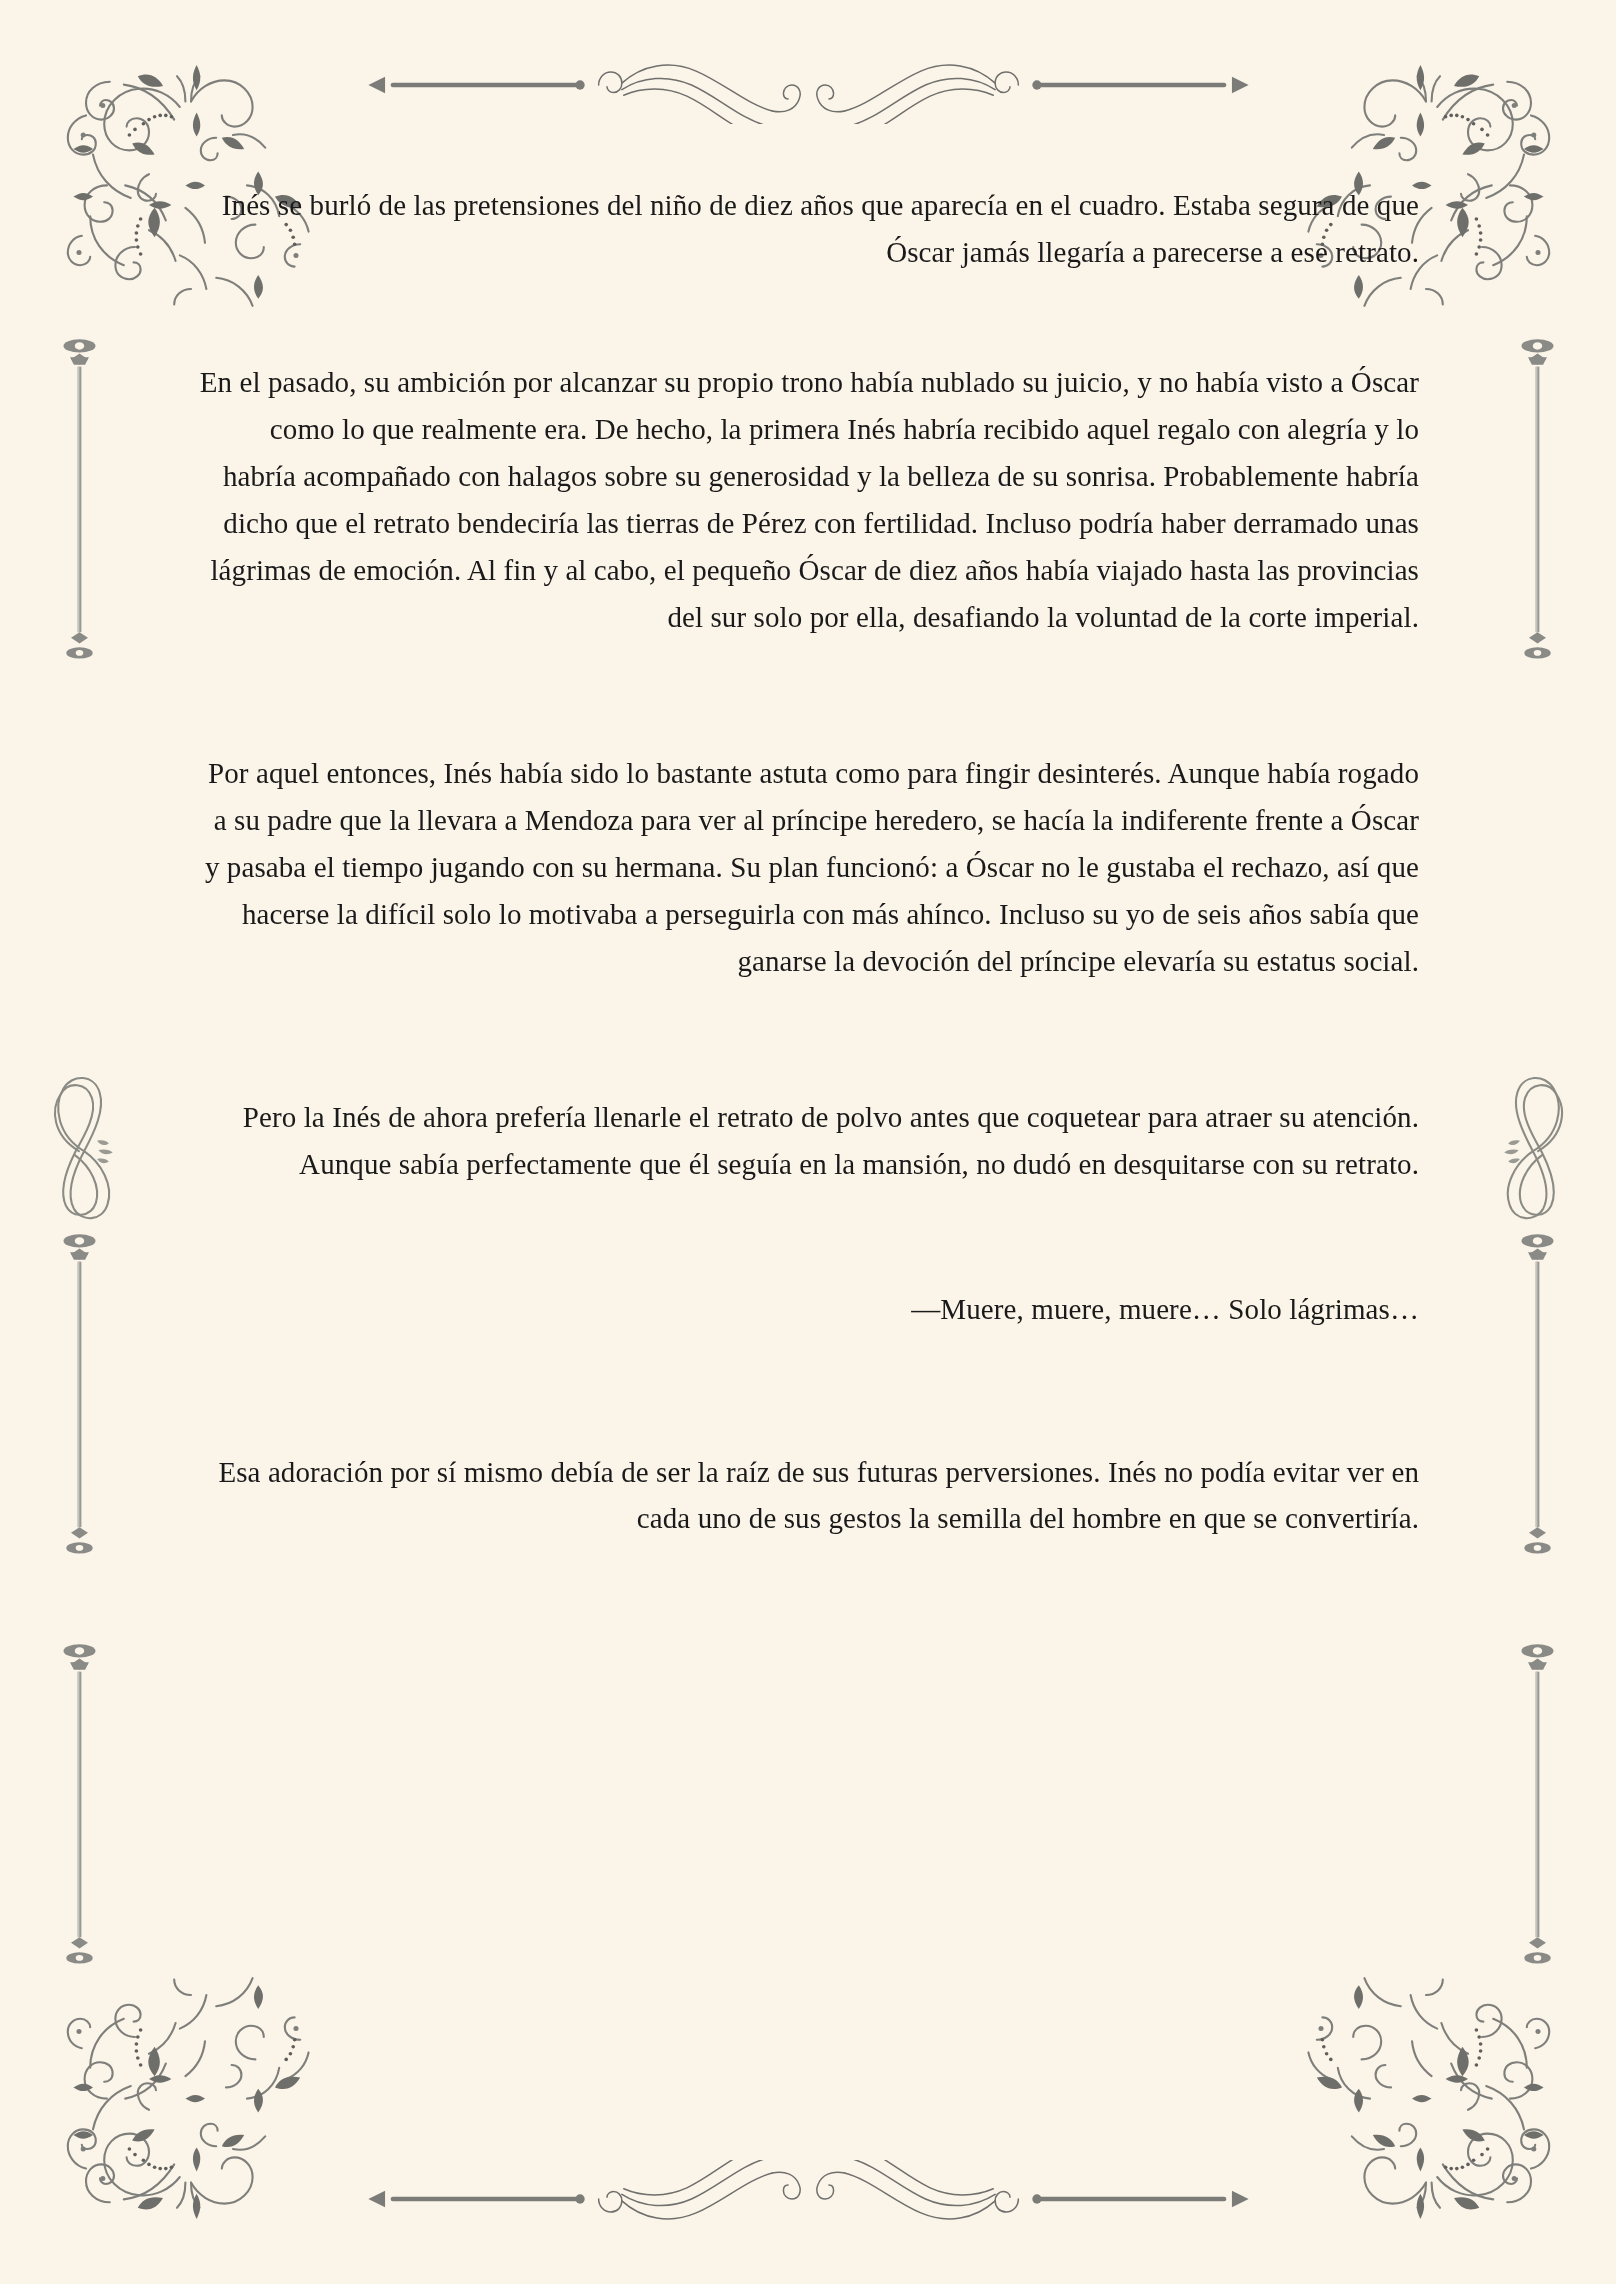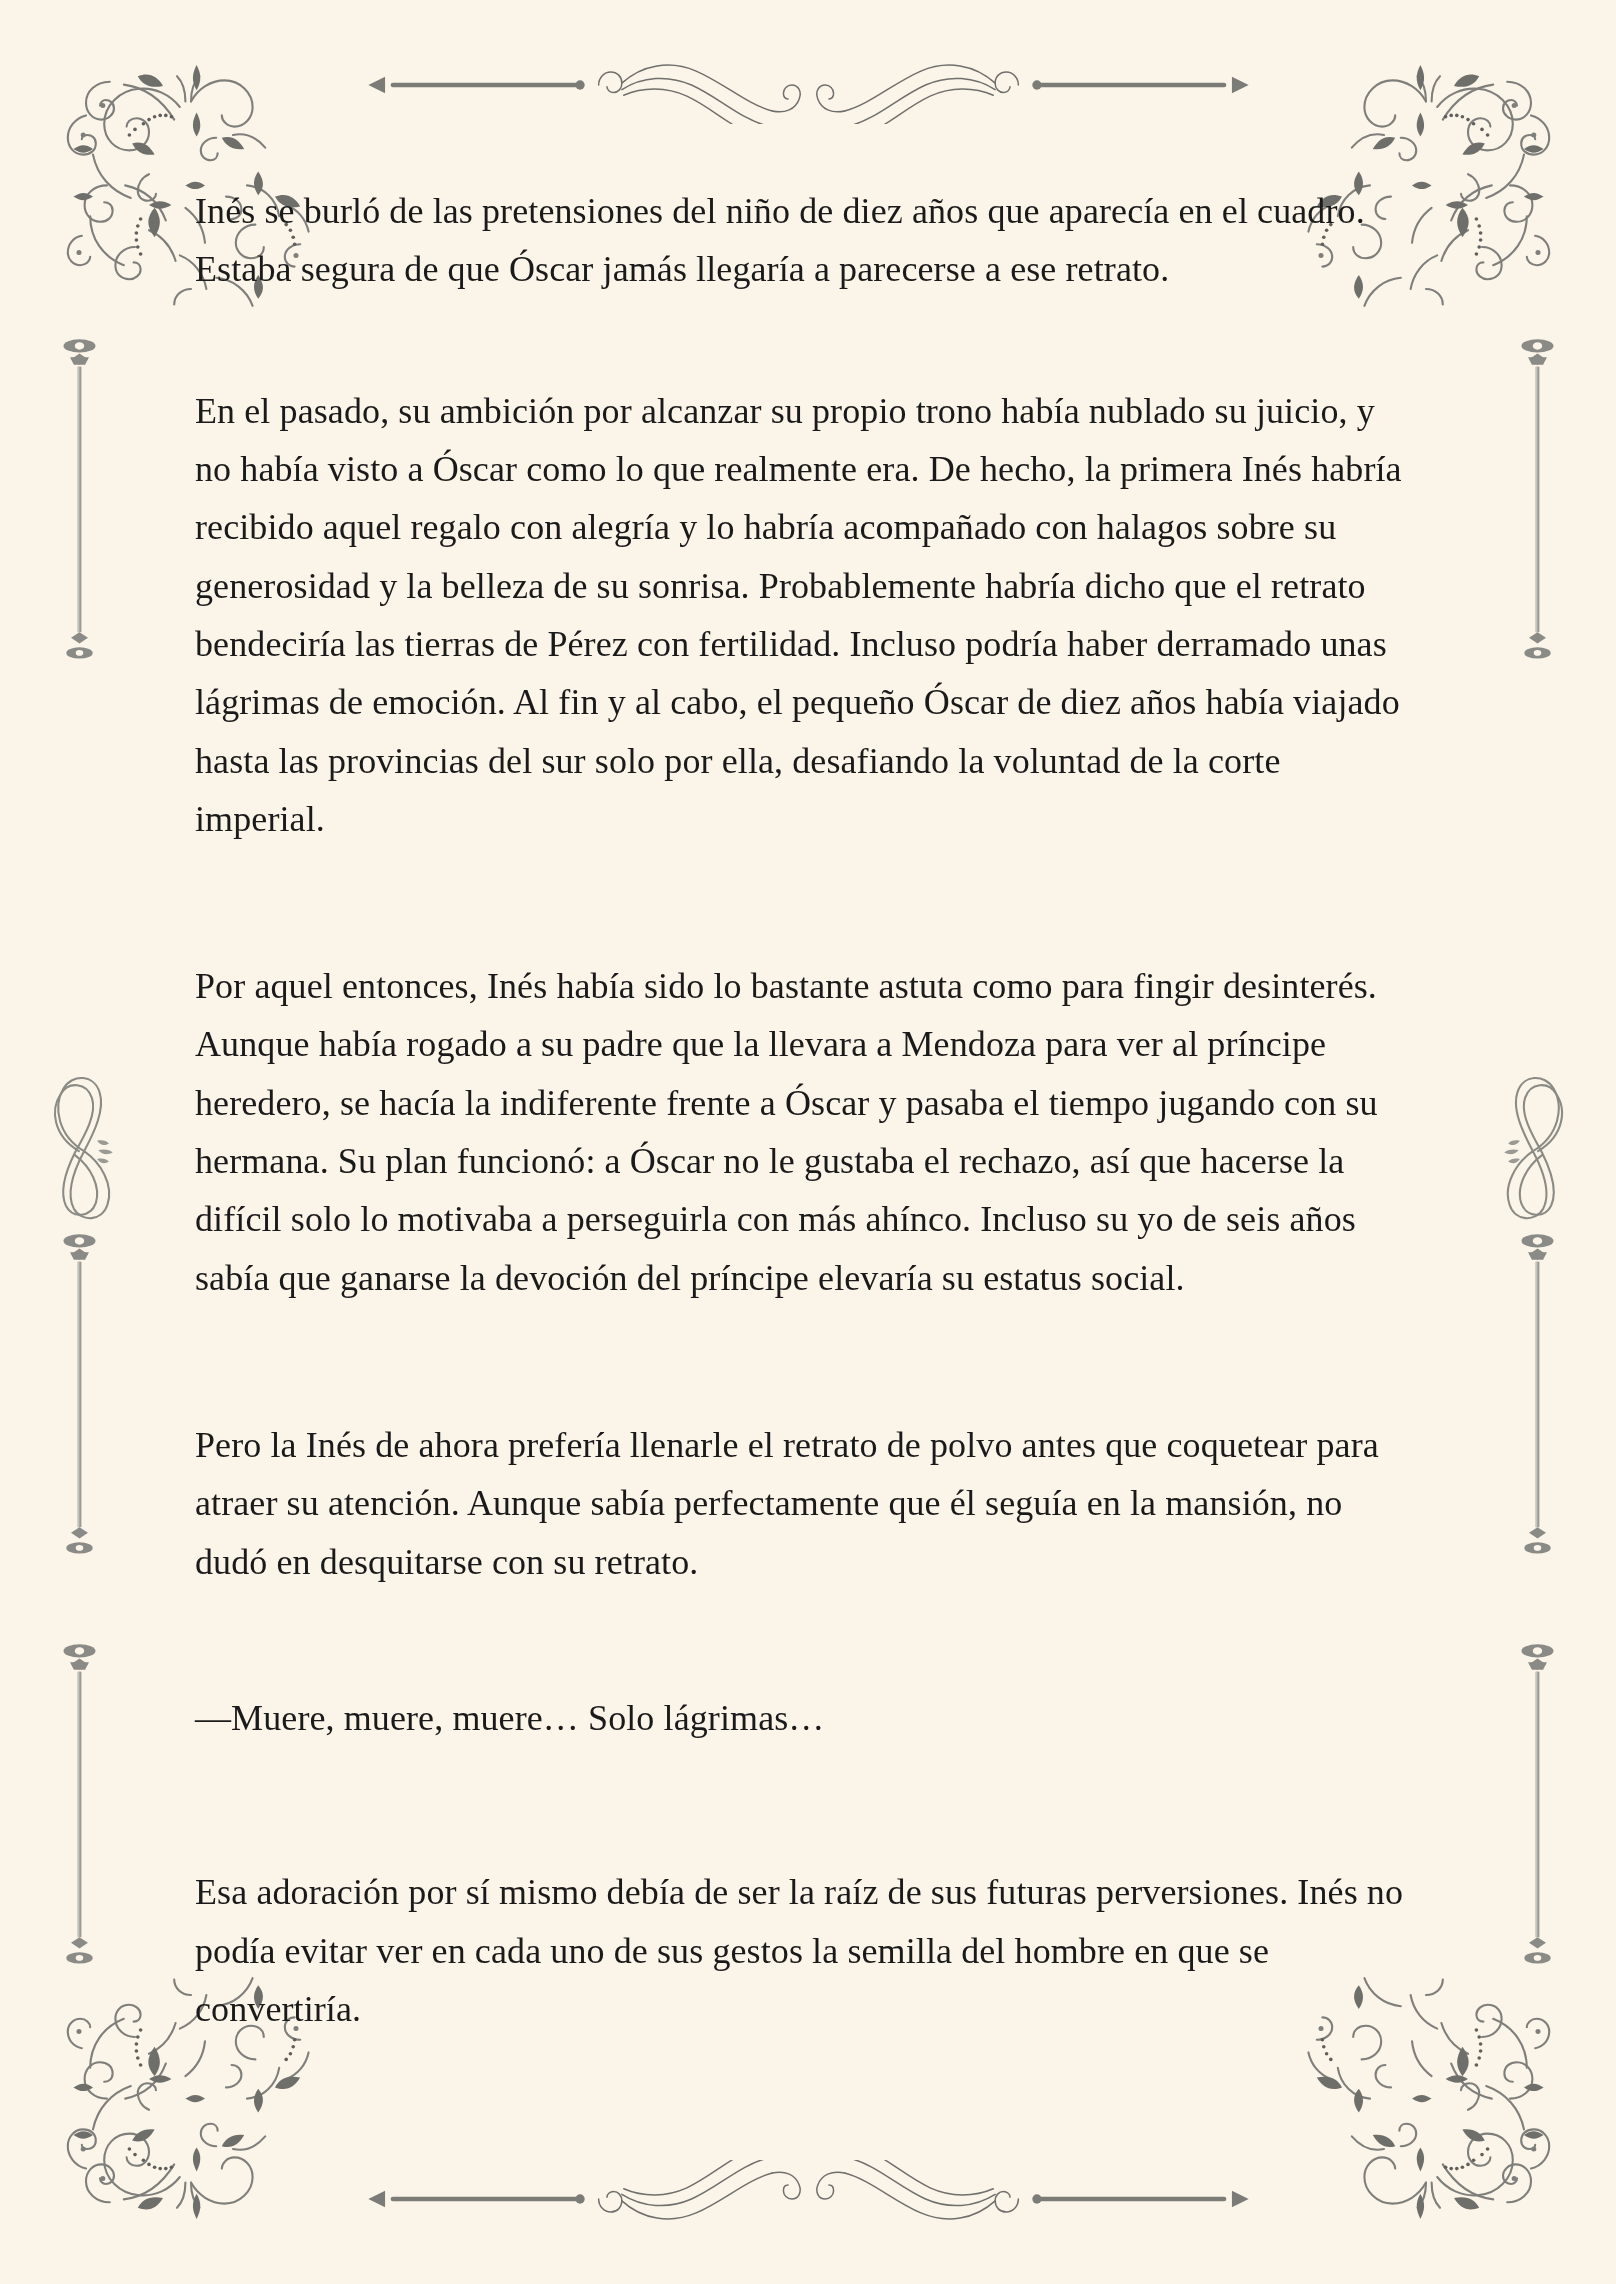--- a/index.html
+++ b/index.html
@@ -53,24 +53,24 @@
 
   
   .content {
     position: absolute;
     left: 195px;
     top: 182px;
     width: 1224px;
   }
   .para {
     margin: 0 0 83px 0;
-    font-size: 36px;
+    font-size: 29px;
     line-height: 1.62;
     color: #1a1a1a;
-    text-align: left;
+    text-align: right;
     letter-spacing: 0.1px;
     -webkit-font-smoothing: antialiased;
   }
   .para:last-child { margin-bottom: 8px; }
 
   .para.gap-lg   { margin-bottom: 98px; }
   .para.gap-xl   { margin-bottom: 109px; }
   .para.dialogue { margin-bottom: 116px; }
 </style>
 </head>

